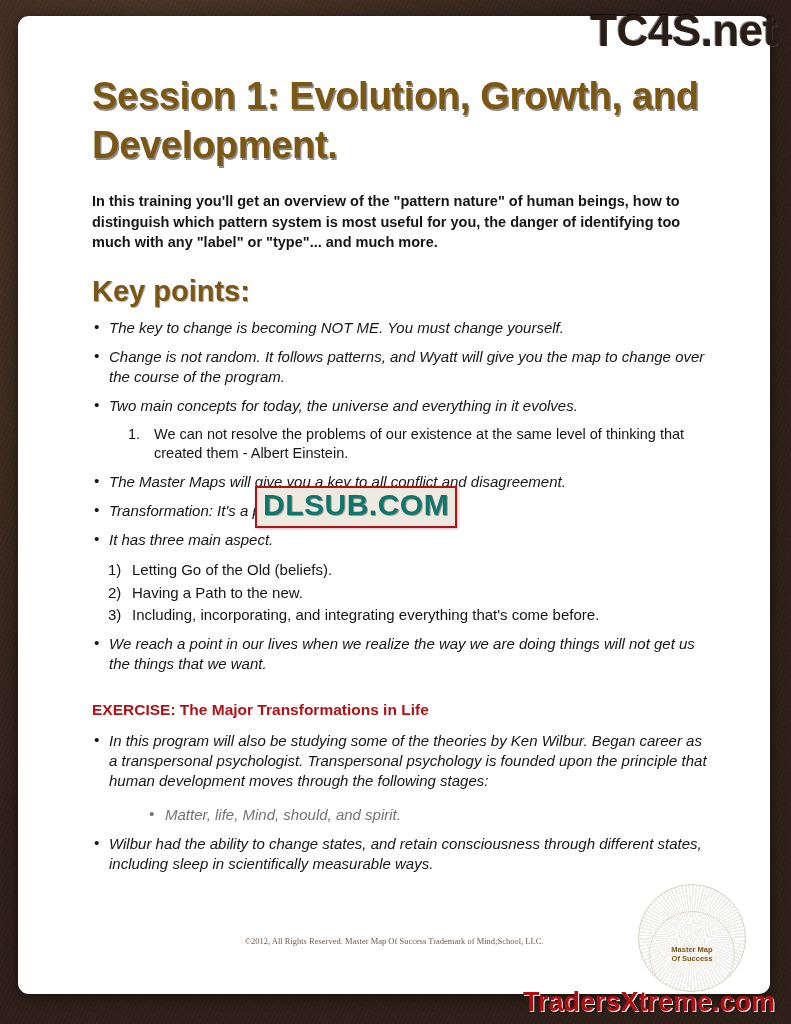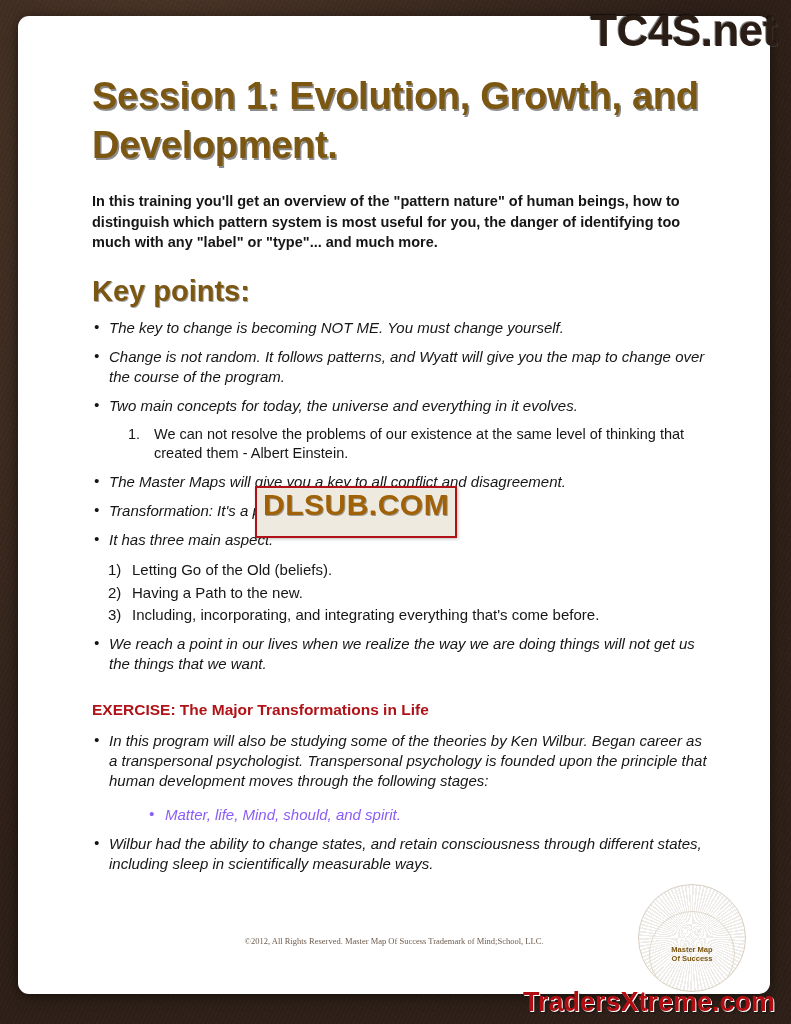--- a/index.html
+++ b/index.html
@@ -186,21 +186,21 @@
   ul.subbullets {
     list-style: none;
     margin: 3px 0 2px 0;
     padding: 0 0 0 40px;
   }
   ul.subbullets li {
     position: relative;
     padding-left: 16px;
     font-size: 15px;
     line-height: 1.3;
-    color: #8b5cf6;
+    color: #737373;
     margin-top: 14px;
   }
   ul.subbullets li::before {
     content: "\2022";
     position: absolute;
     left: 0;
     top: -1px;
   }
 
   .footer-copy {
@@ -250,24 +250,24 @@
   }
 
   
   .stamp {
     position: absolute;
     left: 255px;
     top: 486px;
     z-index: 30;
     font-size: 30px;
     font-weight: bold;
-    color: #a16207;
+    color: #0f766e;
     background: #efeae0;
     border: 2px solid #b01217;
-    padding: 0px 6px 14px 6px;
+    padding: 0px 6px 4px 6px;
     letter-spacing: 0.5px;
     text-shadow: 1px 1px 0 rgba(0,0,0,0.35);
     box-shadow: 1px 1px 3px rgba(0,0,0,0.25);
     font-family: "Liberation Sans", sans-serif;
   }
 </style>
 </head>
 <body>
 
 <div class="frame"></div>

